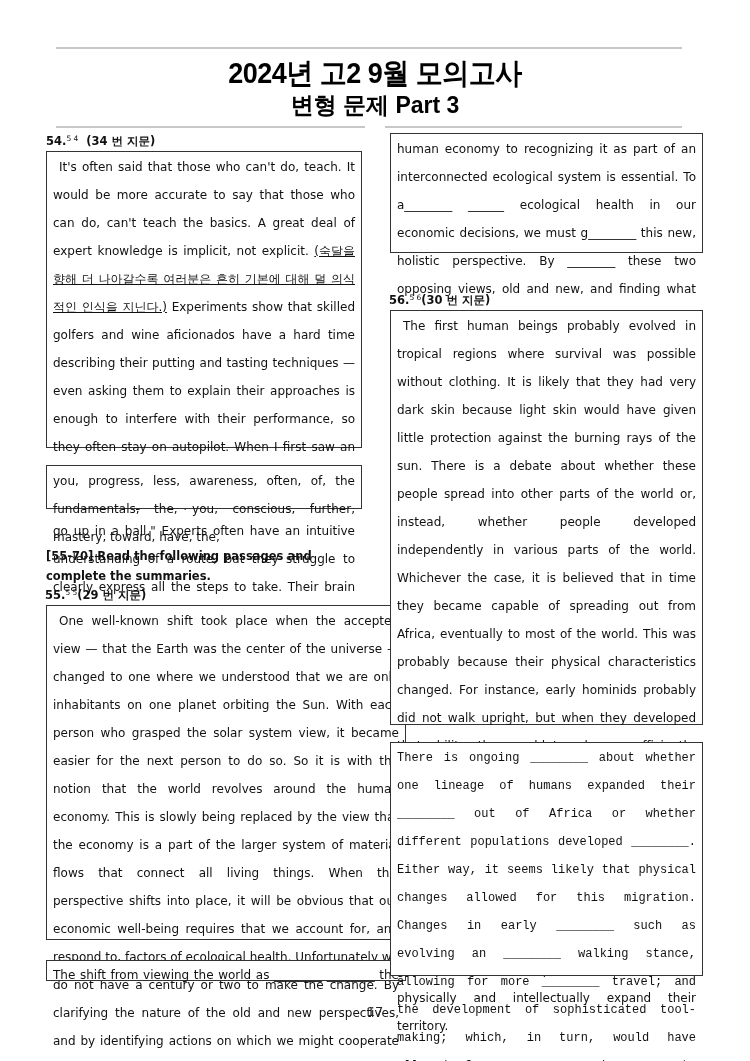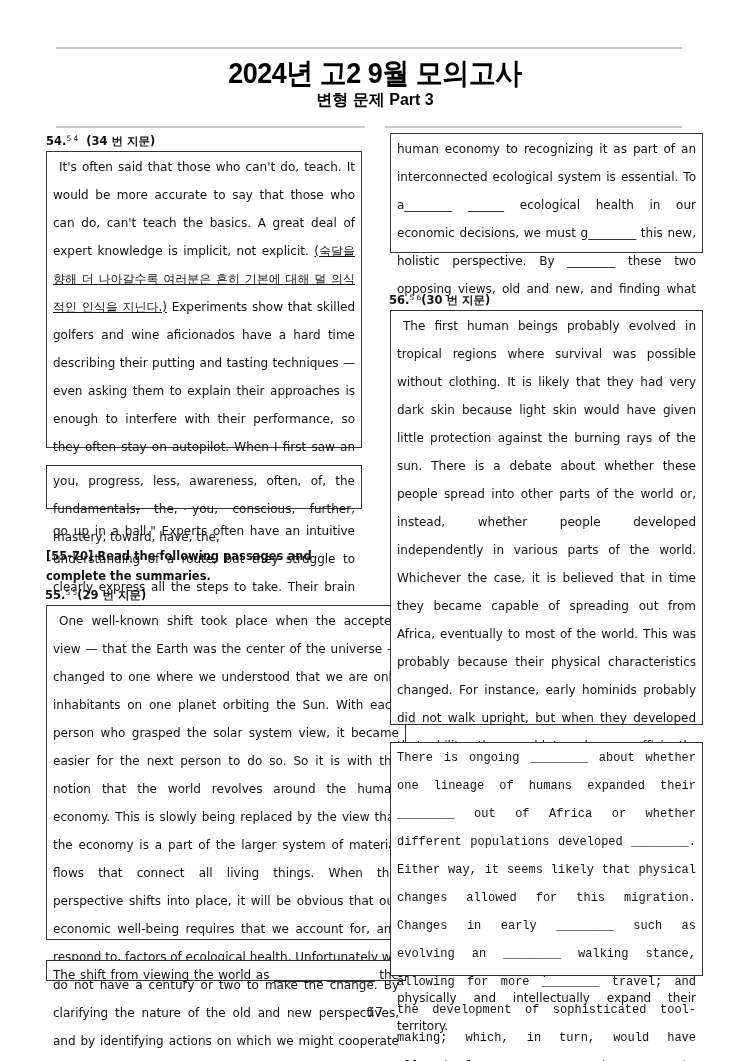--- a/index.html
+++ b/index.html
@@ -3,21 +3,21 @@
 <meta charset="utf-8">
 <style>
   * { box-sizing: border-box; margin: 0; padding: 0; }
   html, body { width: 750px; height: 1061px; background: #ffffff; overflow: hidden; }
   body { position: relative; font-family: "DejaVu Sans", "Liberation Sans", sans-serif; color: #111; }
 
   .rule-top { position: absolute; left: 56px; top: 47px; width: 626px; height: 2px; background: #c8c8c8; }
   .title { position: absolute; left: 0; top: 55px; width: 750px; text-align: center;
            font-family: "Liberation Sans", sans-serif; font-weight: bold; font-size: 27px; letter-spacing: -0.5px; color: #000; transform: scaleY(1.08); }
   .subtitle { position: absolute; left: 0; top: 90px; width: 750px; text-align: center;
-           font-family: "Liberation Sans", sans-serif; font-weight: bold; font-size: 16px; color: #000; }
+           font-family: "Liberation Sans", sans-serif; font-weight: bold; font-size: 23px; color: #000; }
 
   .rule-col { position: absolute; top: 126px; height: 2px; background: #c8c8c8; }
   .rule-left { left: 56px; width: 309px; }
   .rule-right { left: 385px; width: 297px; }
 
   .qhead { position: absolute; font-size: 11.5px; font-weight: bold; color: #111; white-space: nowrap; }
   .qhead sup { font-size: 7.5px; font-weight: normal; vertical-align: 4px; }
   .instr { position: absolute; left: 46px; top: 547px; width: 316px; font-size: 11.5px; font-weight: bold; line-height: 19.6px; }
 
   .box { position: absolute; border: 1.3px solid #333; background: #fff; padding: 0 6px; }

